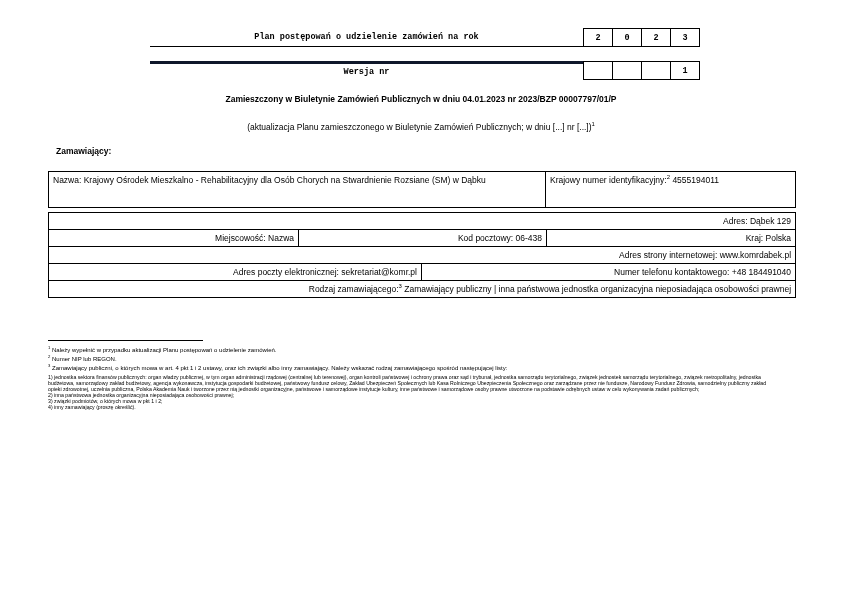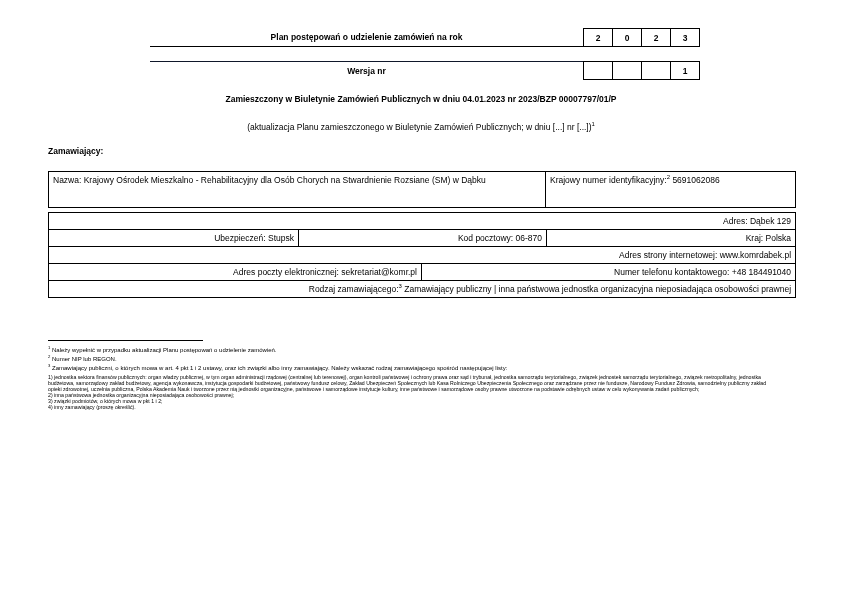--- a/index.html
+++ b/index.html
@@ -1,38 +1,38 @@
 <!DOCTYPE html>
 <html><head>
 <meta charset="utf-8">
 <style>
   * { margin: 0; padding: 0; box-sizing: border-box; }
   html, body { width: 842px; height: 595px; background: #fff; overflow: hidden; }
   body { font-family: "Liberation Sans", sans-serif; color: #000; }
   .page { position: relative; width: 842px; height: 595px; background: #fff; }
 
   
-  .hdr-row { position: absolute; left: 150px; width: 550px; display: flex; align-items: center; }
+  .hdr-row { position: absolute; left: 150px; width: 550px; display: flex; align-items: center; font-family: Liberation Mono, monospace; }
   .hdr-row-1 { top: 28px; }
   .hdr-row-2 { top: 61px; }
   .hdr-label { flex: 1; height: 19px; display: flex; align-items: center; justify-content: center;
                font-size: 8.5px; font-weight: bold; }
   .hdr-label.u-bottom { border-bottom: 1px solid #000; }
-  .hdr-label.u-top { border-top: 1px solid #0f172a; padding-top: 0; }
+  .hdr-label.u-top { border-top: 3px solid #0f172a; padding-top: 0; }
   .digit-boxes { display: flex; height: 19px; }
   .digit-cell { width: 30px; height: 19px; border: 1px solid #000; margin-left: -1px;
                 display: flex; align-items: center; justify-content: center;
                 font-size: 8.5px; font-weight: bold; background: #fff; }
   .digit-cell:first-child { margin-left: 0; }
 
   .center-line { position: absolute; left: 0; width: 842px; text-align: center; font-size: 8.5px; }
   .pub-line { top: 94px; font-weight: bold; }
   .upd-line { top: 122px; font-weight: normal; }
 
-  .section-label { position: absolute; left: 48px; top: 146px; font-size: 8.5px; font-weight: bold; }
+  .section-label { position: absolute; left: 56px; top: 146px; font-size: 8.5px; font-weight: bold; }
 
   table { border-collapse: collapse; table-layout: fixed; }
   td { border: 1px solid #000; font-size: 8.5px; padding: 2px 4px; background: #fff; }
 
   .tbl-a { position: absolute; left: 48px; top: 171px; width: 747px; }
   .tbl-a td { height: 36px; vertical-align: top; padding-top: 3px; }
 
   .tbl-b { position: absolute; left: 48px; top: 212px; width: 747px; text-align: right; }
   .tbl-b td { height: 17px; vertical-align: middle; }
 
@@ -76,39 +76,39 @@
   <div class="section-label">Zamawiający:</div>
 
   <table class="tbl-a">
     <colgroup>
         <col style="width:497px">
         <col style="width:250px">
       </colgroup>
     <tbody>
         <tr>
       <td>Nazwa: Krajowy Ośrodek Mieszkalno - Rehabilitacyjny dla Osób Chorych na Stwardnienie Rozsiane (SM) w Dąbku</td>
-      <td><span>Krajowy numer identyfikacyjny:</span><sup>2</sup> <span>5691062086</span></td>
+      <td><span>Krajowy numer identyfikacyjny:</span><sup>2</sup> <span>4555194011</span></td>
     </tr>
   </tbody>
     </table>
 
   <table class="tbl-b">
     <colgroup>
         <col style="width:250px">
         <col style="width:123px">
         <col style="width:125px">
         <col style="width:249px">
       </colgroup>
     <tbody>
         <tr>
       <td colspan="4">Adres: Dąbek 129</td>
     </tr>
     <tr>
-      <td>Ubezpieczeń: Stupsk</td>
-      <td colspan="2">Kod pocztowy: 06-870</td>
+      <td>Miejscowość: Nazwa</td>
+      <td colspan="2">Kod pocztowy: 06-438</td>
       <td>Kraj: Polska</td>
     </tr>
     <tr>
       <td colspan="4">Adres strony internetowej: www.komrdabek.pl</td>
     </tr>
     <tr>
       <td colspan="2">Adres poczty elektronicznej: sekretariat@komr.pl</td>
       <td colspan="2">Numer telefonu kontaktowego: +48 184491040</td>
     </tr>
     <tr>

